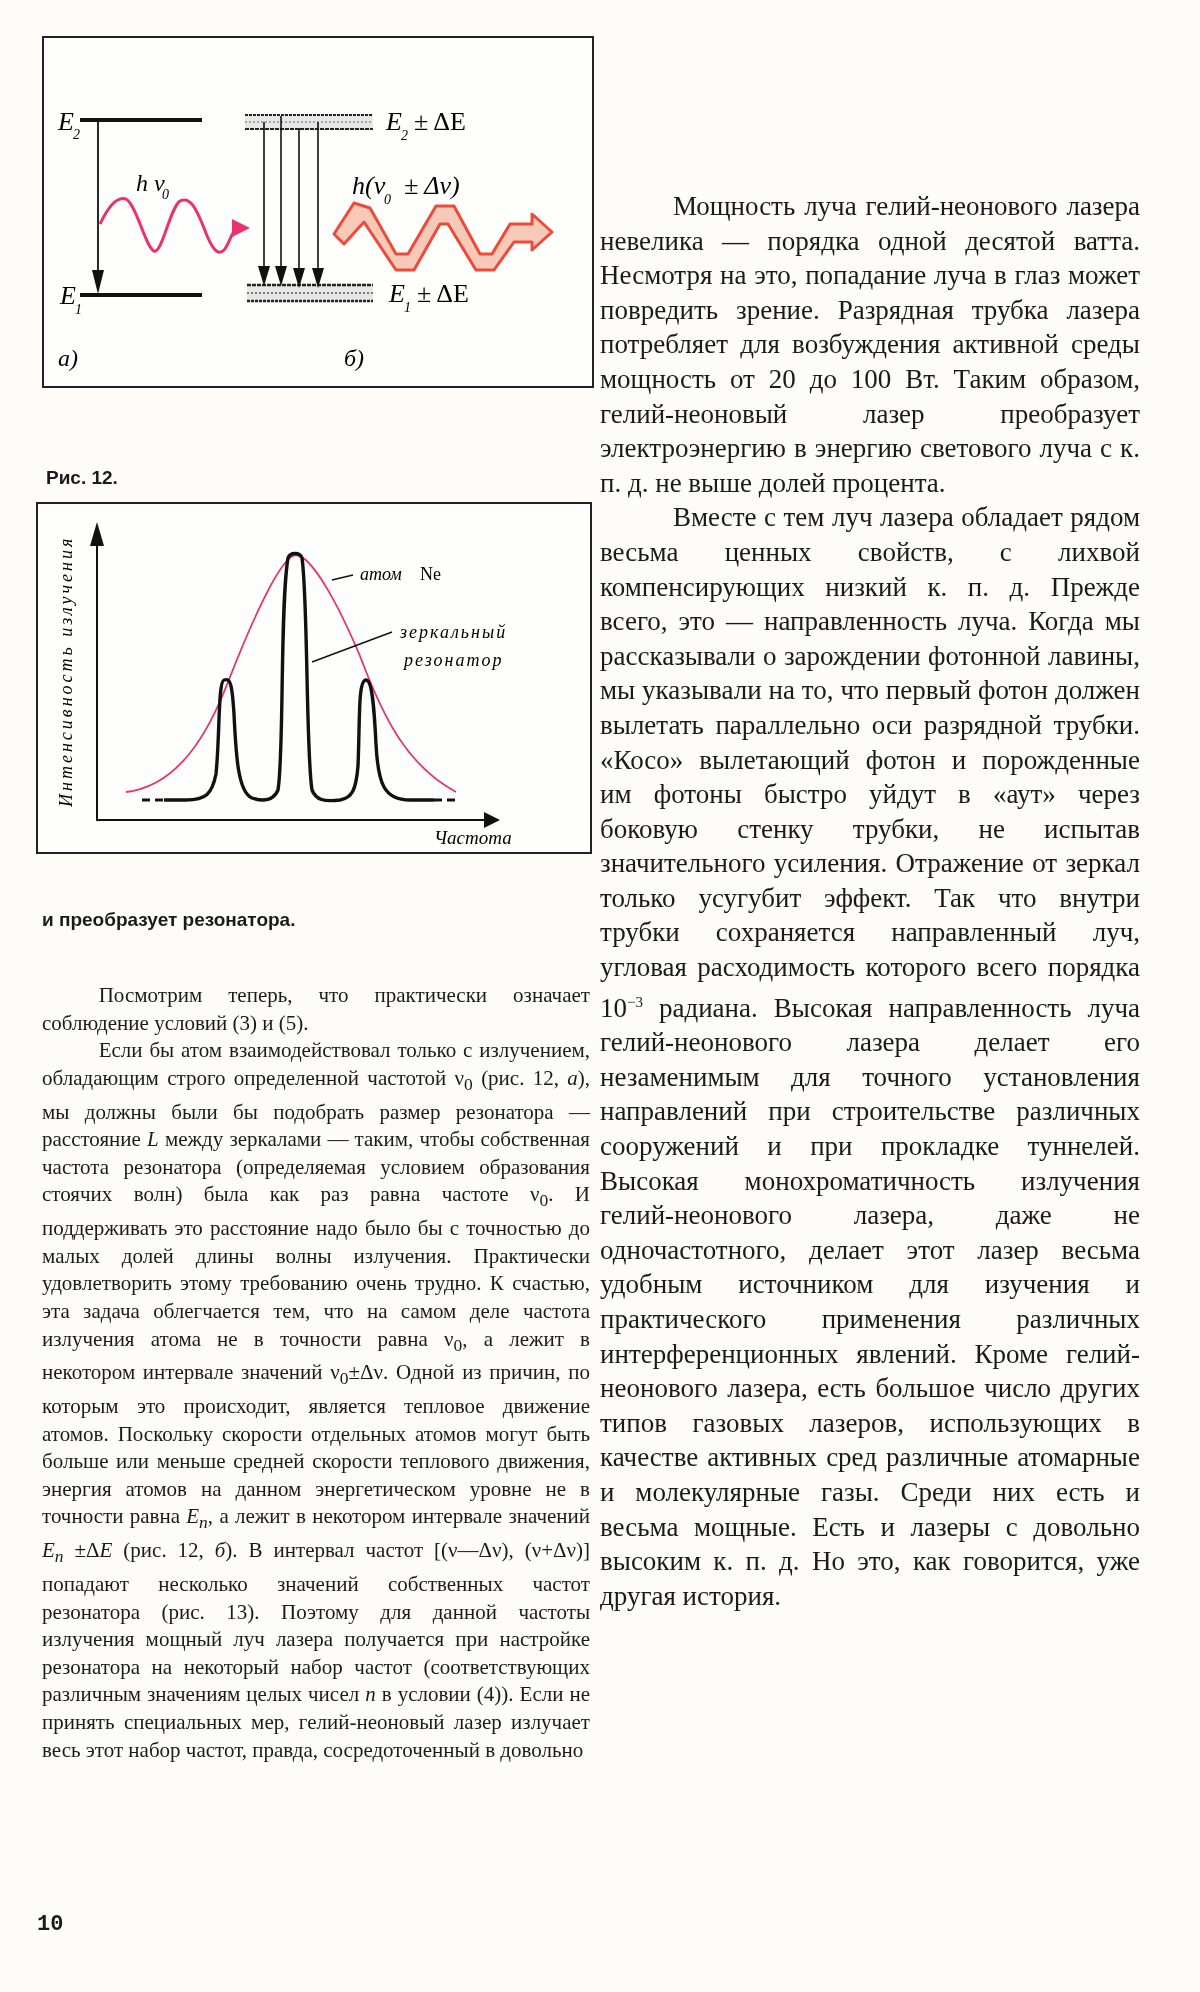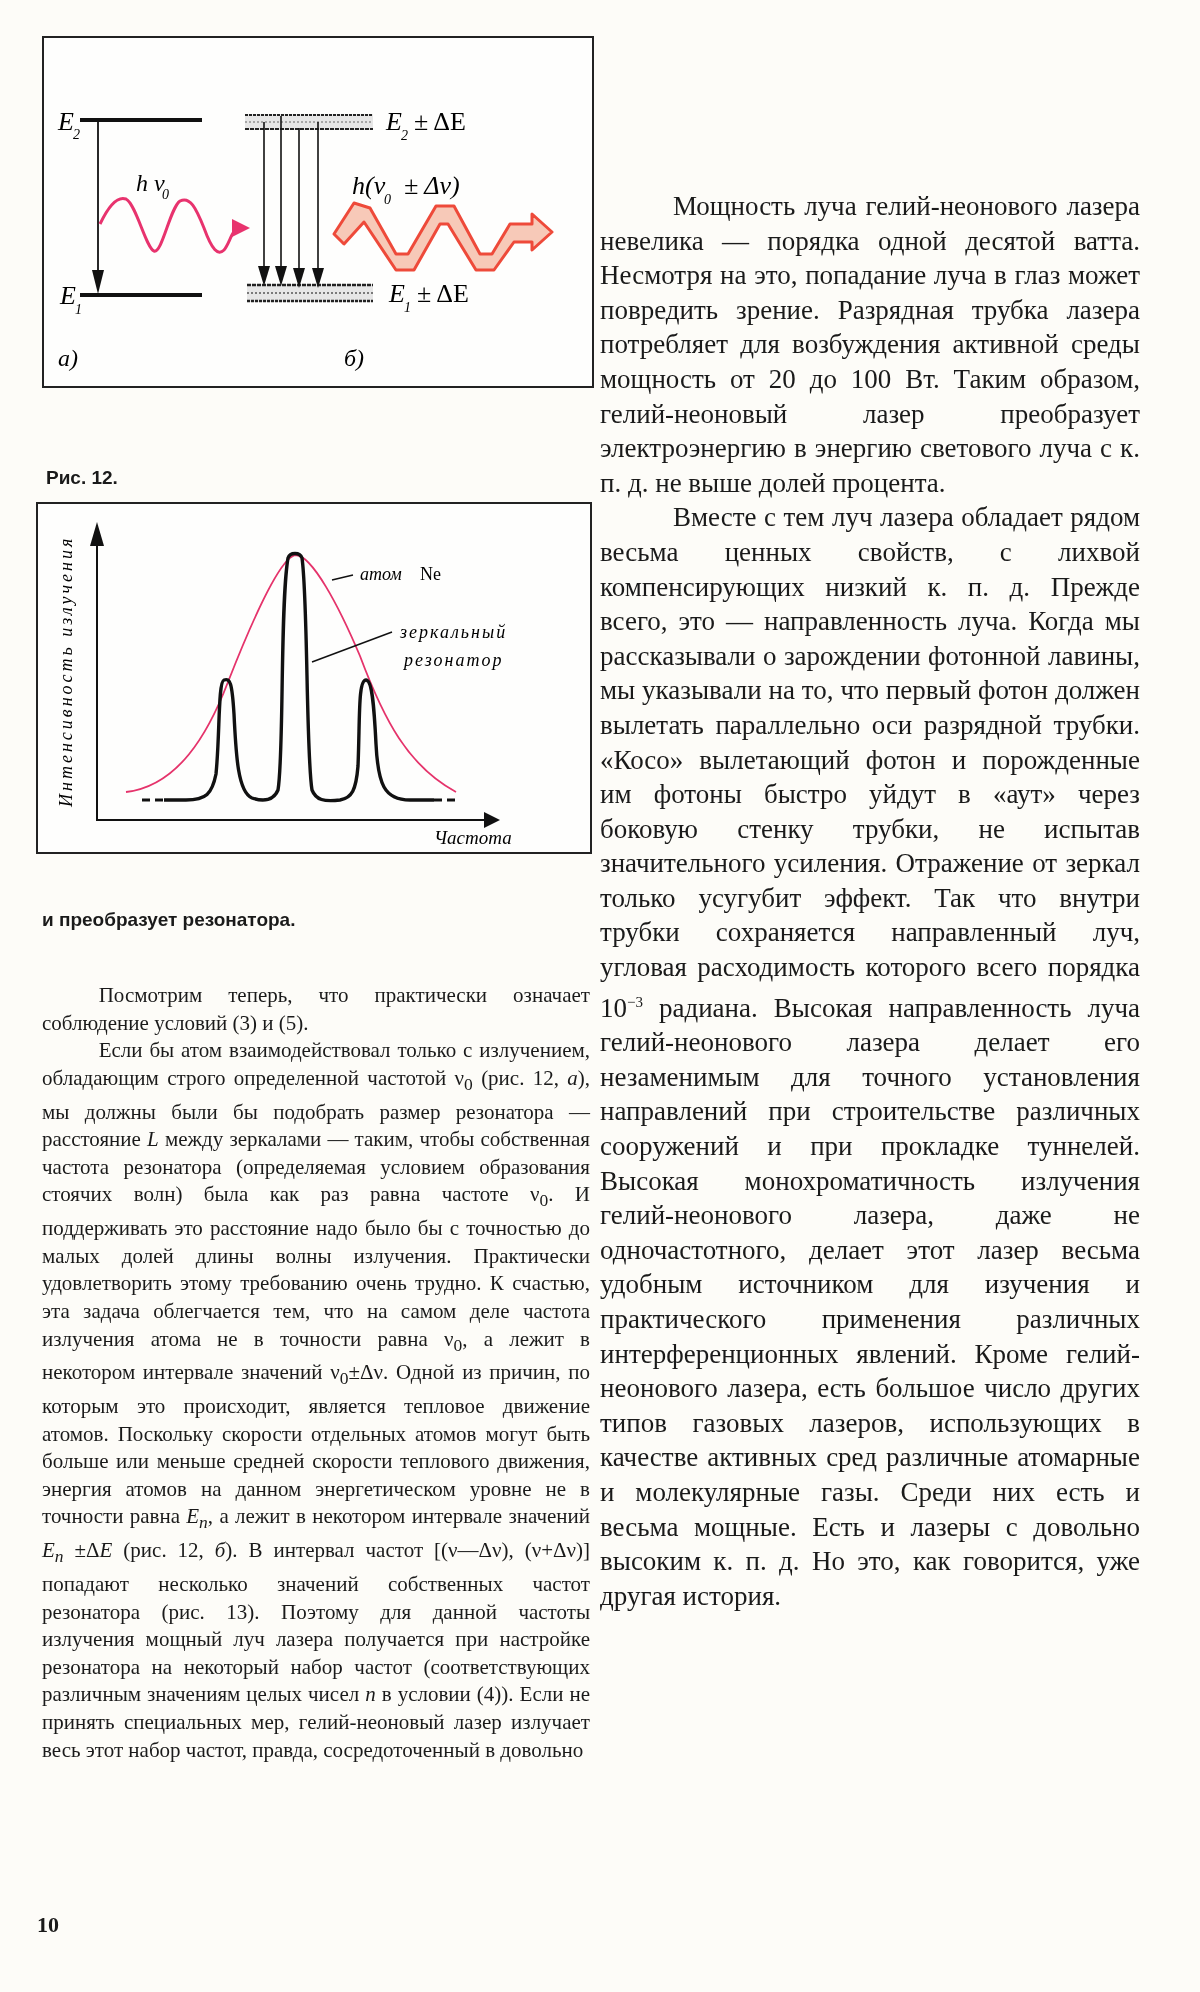--- a/index.html
+++ b/index.html
@@ -5,21 +5,21 @@
   html, body { margin:0; padding:0; }
   body { width:1200px; height:1992px; background:#fdfcf8; position:relative; overflow:hidden;
          font-family:"Liberation Serif","DejaVu Serif",serif; color:#1a1a1a; }
   .fig-box { position:absolute; border:2px solid #222; background:#fefefd; box-sizing:border-box; }
   .caption { position:absolute; font-family:"Liberation Sans","DejaVu Sans",sans-serif; font-weight:bold; font-size:19px; color:#1a1a1a; line-height:27px; }
   .col-left { position:absolute; left:42px; top:982px; width:548px; font-size:21px; line-height:27.6px; text-align:justify; }
   .col-left p, .col-right p, .col-right-small p { margin:0; text-indent:2.7em; }
   .col-left p.noindent, .col-right-small p.noindent { text-indent:0; }
   .col-right-small { position:absolute; left:628px; top:30px; width:540px; font-size:19.5px; line-height:22.5px; text-align:justify; }
   .col-right { position:absolute; left:600px; top:189px; width:540px; font-size:27px; line-height:34.6px; text-align:justify; }
-  .page-num { position:absolute; left:37px; top:1912px; font-family:Liberation Serif, serif; font-weight:bold; font-size:22px; }
+  .page-num { position:absolute; left:37px; top:1912px; font-family:Liberation Mono, monospace; font-weight:bold; font-size:22px; }
   svg text { font-family:"Liberation Serif","DejaVu Serif",serif; }
 </style>
 </head>
 <body>
 
 <div class="fig-box" style="left:42px; top:36px; width:552px; height:352px;">
   <svg width="548" height="348" viewBox="0 0 548 348">
     <defs>
       <marker id="arrowBlk" markerWidth="10" markerHeight="14" refX="5" refY="12" orient="auto" markerUnits="userSpaceOnUse">
         <path d="M0,0 L10,0 L5,14 Z" fill="#111"></path>

